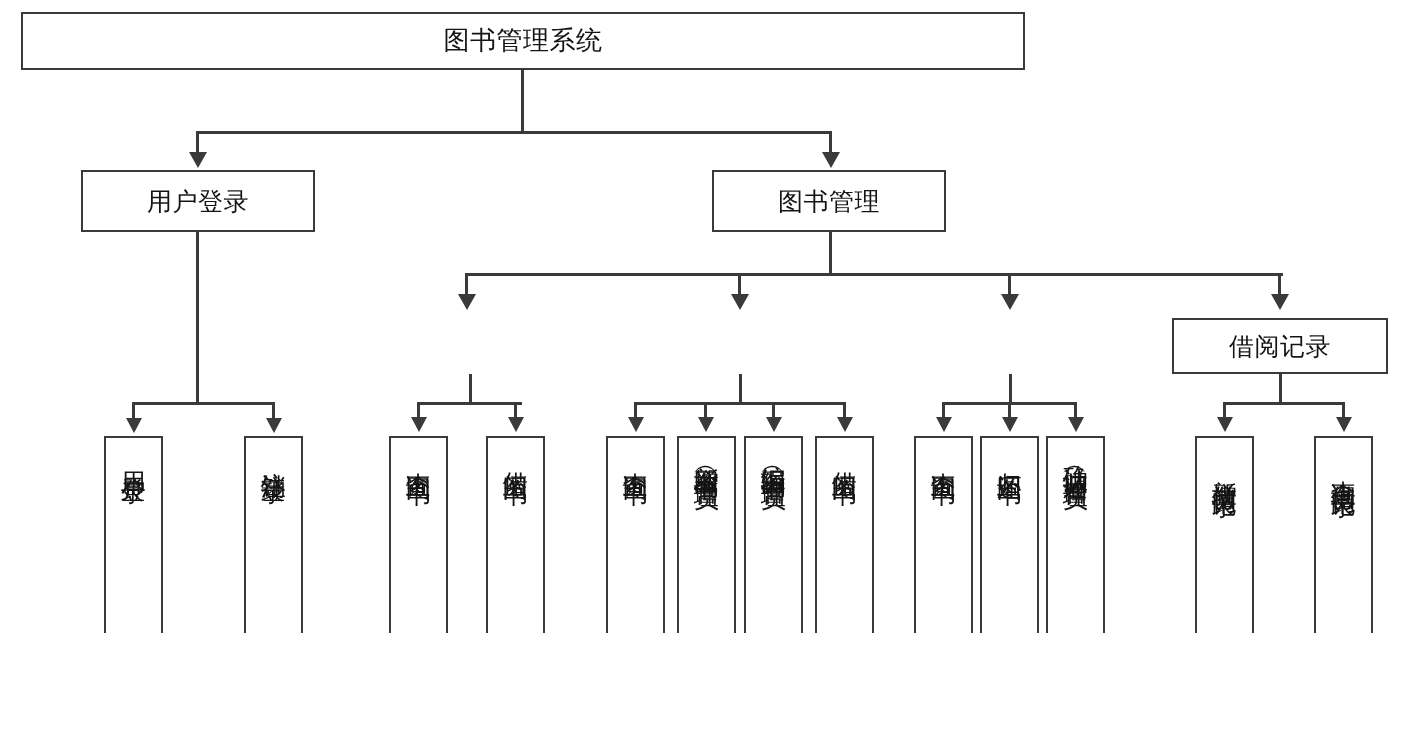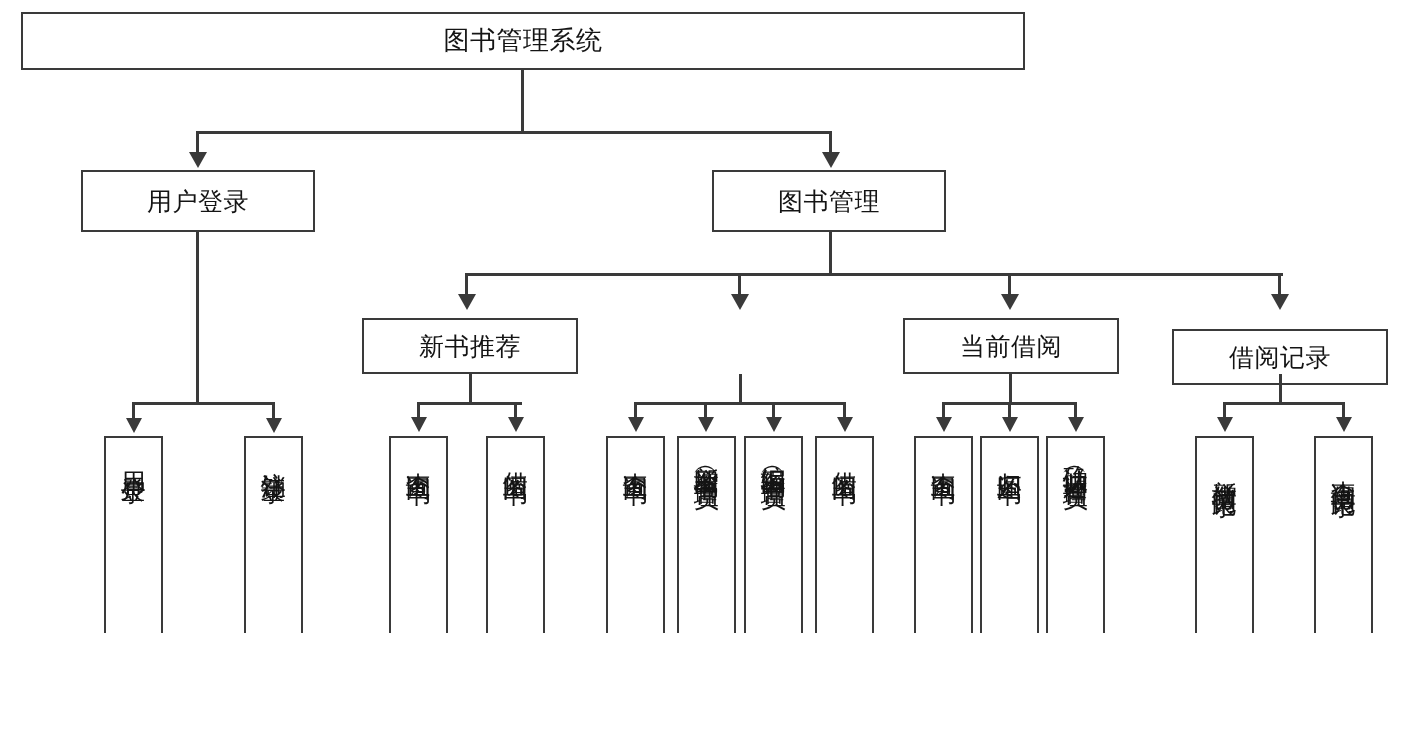--- a/index.html
+++ b/index.html
@@ -121,27 +121,21 @@
   <div class="seg hline" style="left:465px;top:273px;width:818px;"></div>
   <div class="seg vline" style="left:465px;top:273px;height:25px;"></div>
   <div class="arrow" style="left:458px;top:294px;"></div>
   <div class="seg vline" style="left:738px;top:273px;height:25px;"></div>
   <div class="arrow" style="left:731px;top:294px;"></div>
   <div class="seg vline" style="left:1008px;top:273px;height:25px;"></div>
   <div class="arrow" style="left:1001px;top:294px;"></div>
   <div class="seg vline" style="left:1278px;top:273px;height:25px;"></div>
   <div class="arrow" style="left:1271px;top:294px;"></div>
 
-  <div class="node horiz" style="left:362px;top:318px;width:216px;height:56px;">
-    <span class="lbl">新书推荐</span>
-  </div>
-  <div class="node horiz" style="left:903px;top:318px;width:216px;height:56px;">
-    <span class="lbl">当前借阅</span>
-  </div>
-  <div class="node horiz" style="left:1172px;top:329px;width:216px;height:56px;">
+  <div class="node horiz" style="left:1172px;top:318px;width:216px;height:56px;">
     <span class="lbl">借阅记录</span>
   </div>
 
   <div class="seg vline" style="left:469px;top:374px;height:30px;"></div>
   <div class="seg hline" style="left:417px;top:402px;width:105px;"></div>
   <div class="seg vline" style="left:417px;top:402px;height:16px;"></div>
   <div class="arrow small" style="left:411px;top:417px;"></div>
   <div class="seg vline" style="left:514px;top:402px;height:16px;"></div>
   <div class="arrow small" style="left:508px;top:417px;"></div>
 

